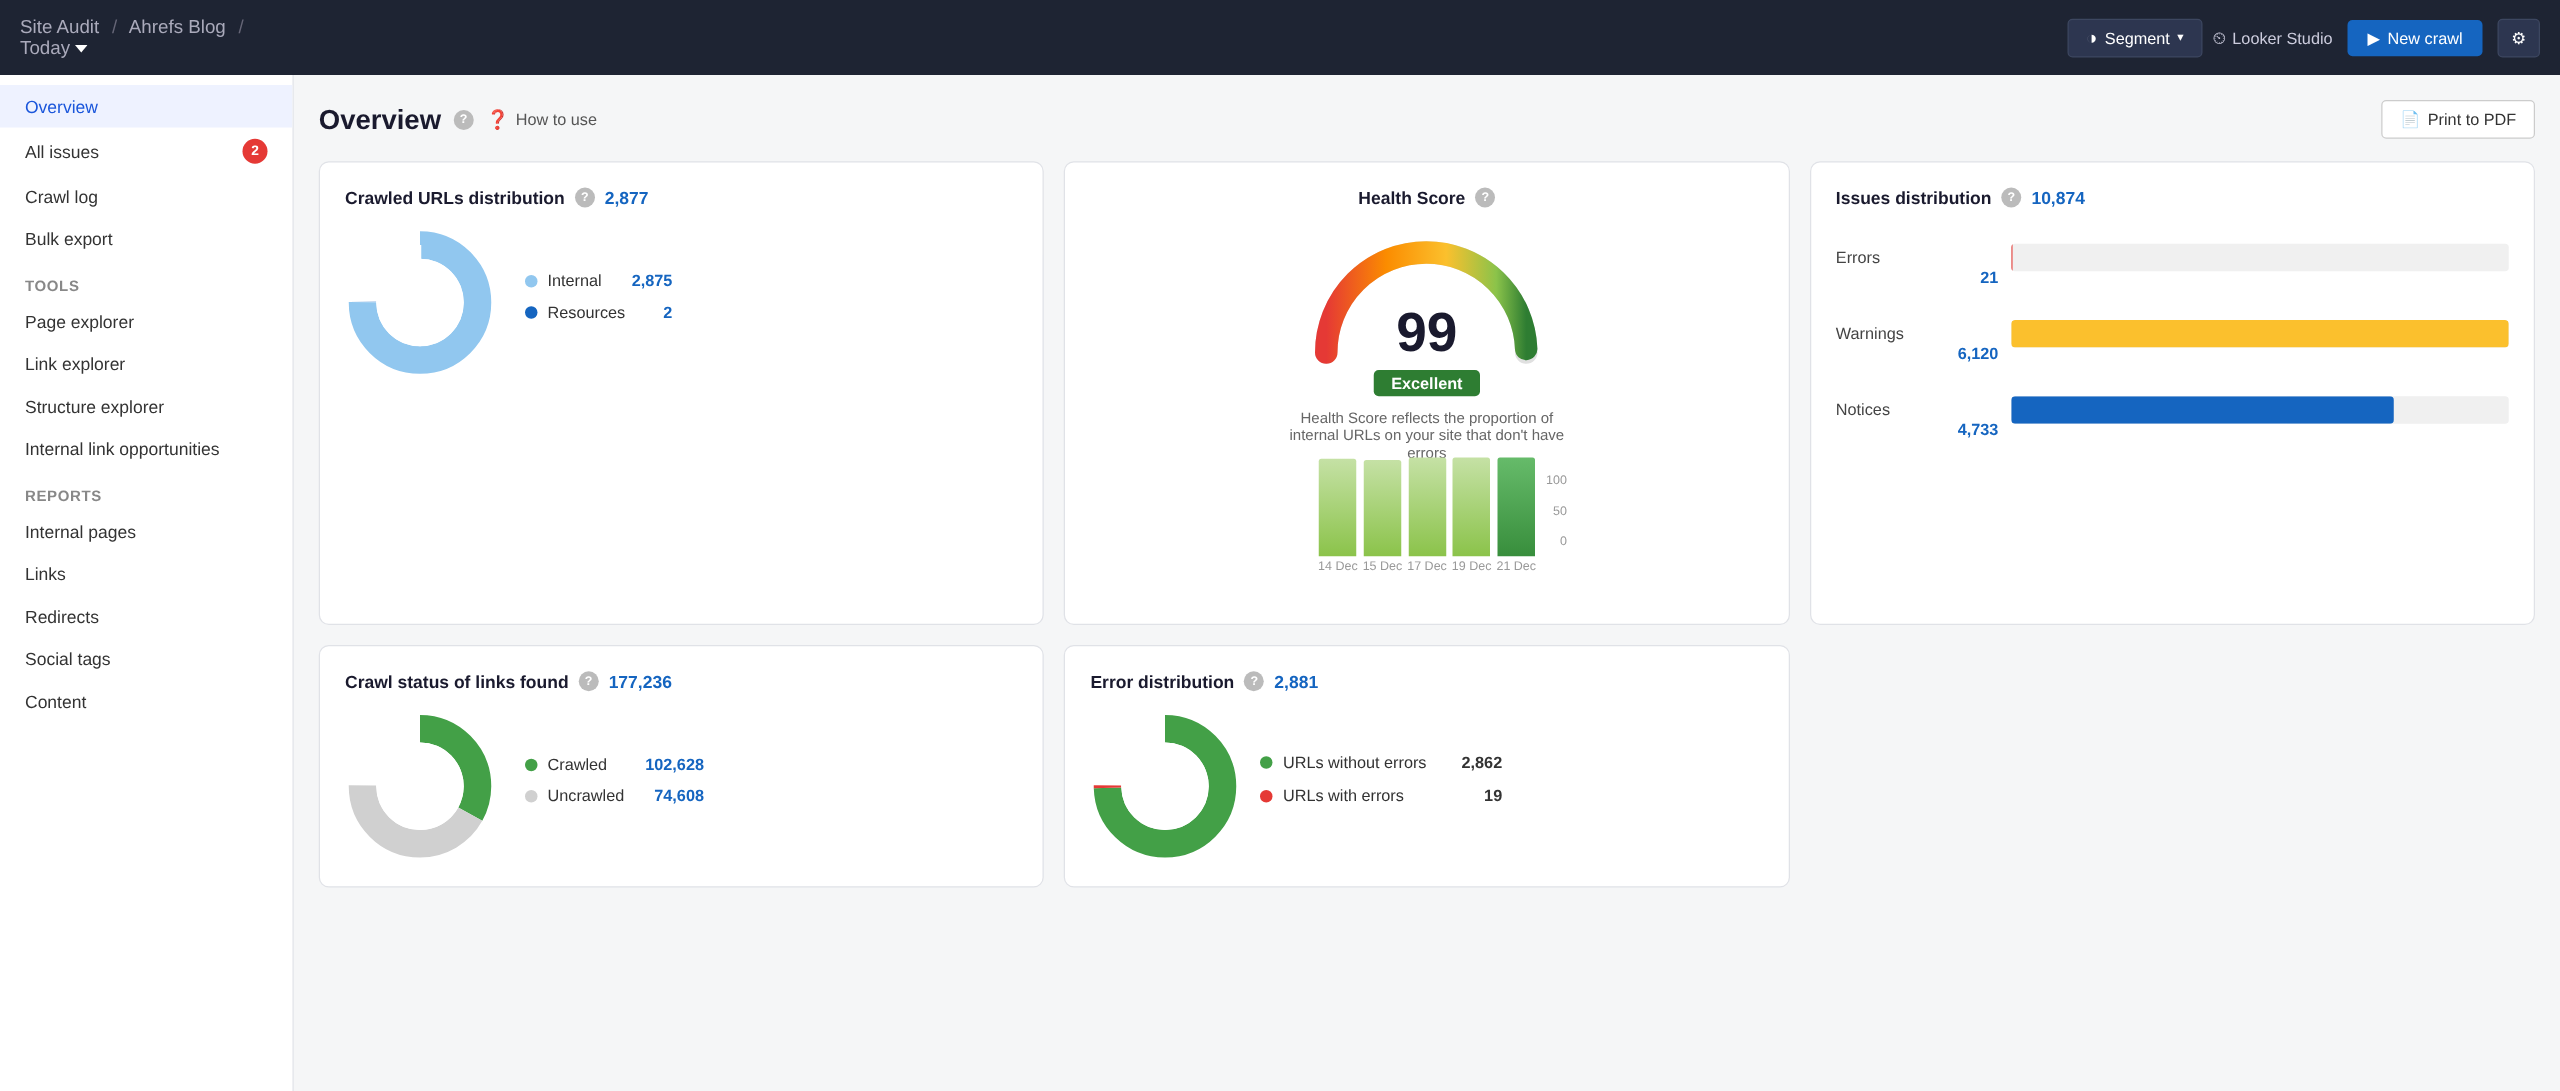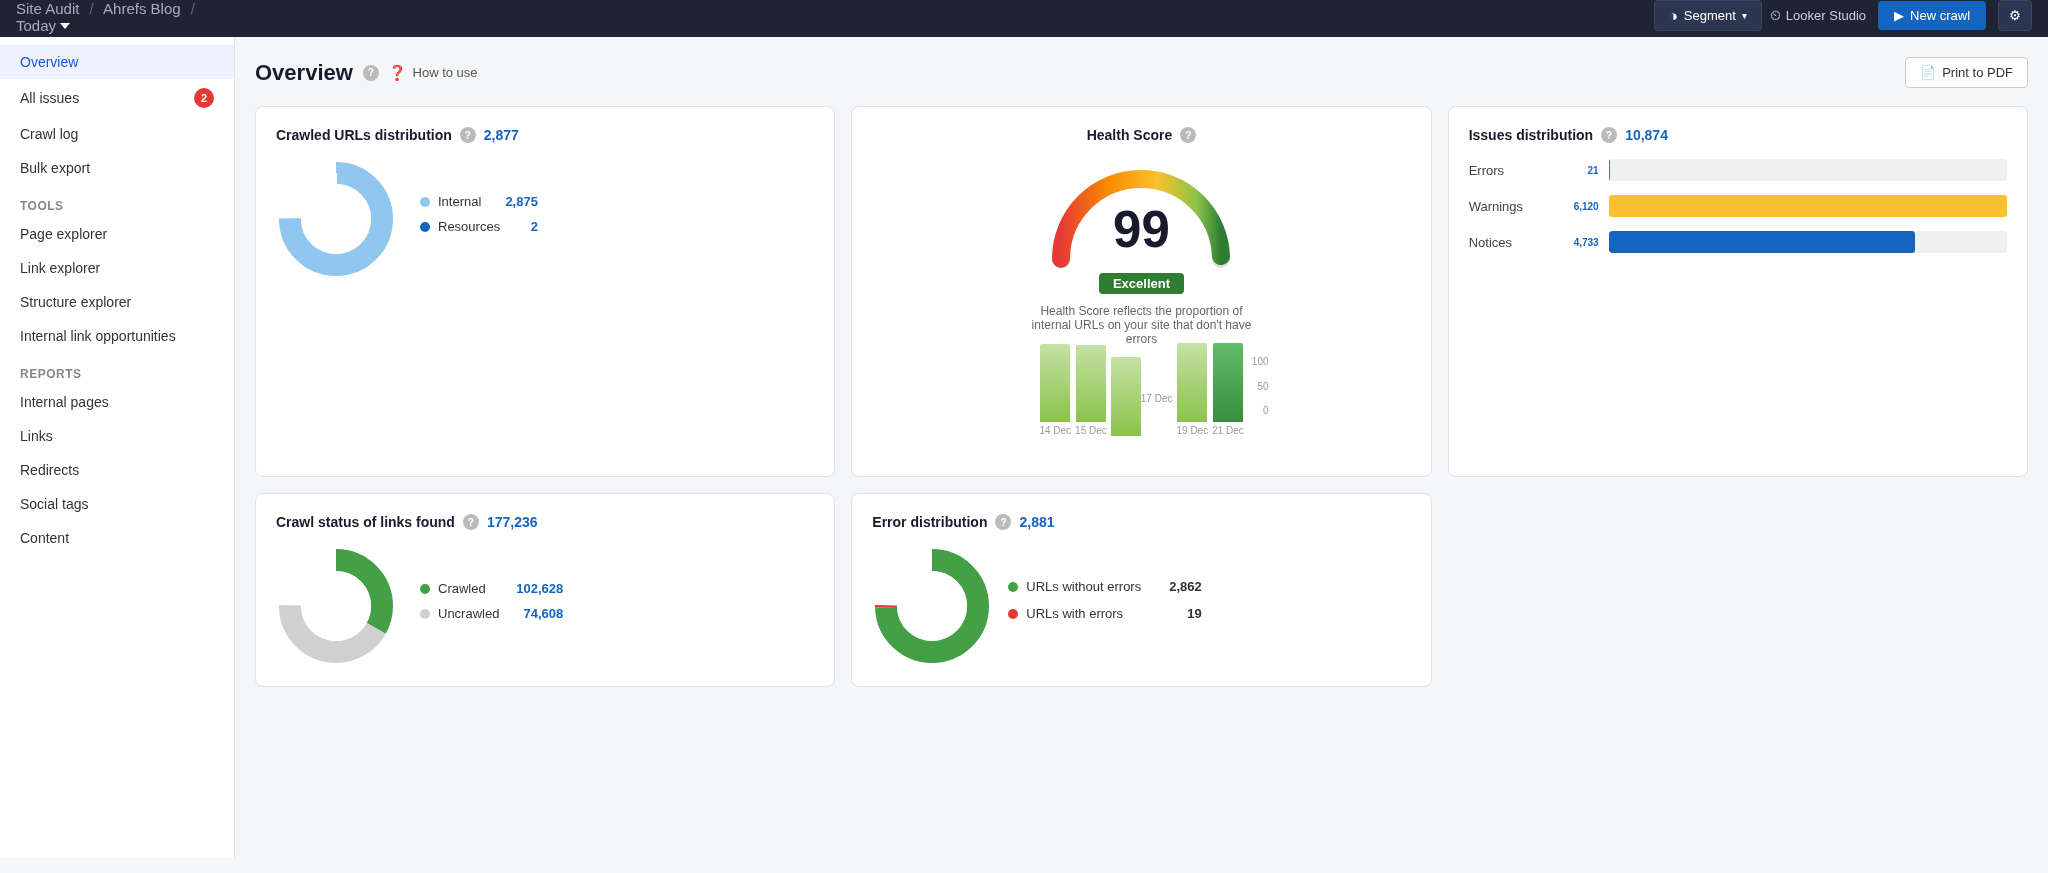--- a/index.html
+++ b/index.html
@@ -3,23 +3,23 @@
   <meta charset="utf-8">
   <style>
     * { box-sizing: border-box; margin: 0; padding: 0; }
     body { font-family: -apple-system, BlinkMacSystemFont, 'Segoe UI', sans-serif; background: #f5f6f7; color: #333; font-size: 14px; }
 
     
     .topbar {
       background: #1e2433;
       color: #fff;
       display: flex;
-      align-items: flex-start;
+      align-items: center;
       padding: 0 16px;
-      height: 37px;
+      height: 60px;
       gap: 8px;
     }
     .topbar-breadcrumb { font-size: 15px; font-weight: 500; flex: 1; }
     .topbar-breadcrumb span { color: #aab; }
     .topbar-breadcrumb .today { display: flex; align-items: center; gap: 4px; cursor: pointer; }
     .topbar-breadcrumb .today svg { width: 10px; height: 10px; fill: #fff; }
     .segment-btn {
       background: #2d3650;
       border: 1px solid #3d4760;
       color: #fff;
@@ -162,41 +162,41 @@
     .legend-item { display: flex; align-items: center; gap: 8px; margin-bottom: 10px; font-size: 13px; }
     .legend-dot { width: 10px; height: 10px; border-radius: 50%; flex-shrink: 0; }
     .legend-val { color: #1565c0; font-weight: 600; margin-left: auto; padding-left: 16px; }
 
     
     .health-score-card { display: flex; flex-direction: column; align-items: center; }
     .gauge-wrap { position: relative; width: 200px; height: 110px; }
     .gauge-wrap svg { width: 200px; height: 110px; }
     .gauge-number {
       position: absolute;
-      bottom: 10px; left: 50%; transform: translateX(-50%);
-      font-size: 51px; font-weight: 700; color: #1a1a2e;
+      bottom: 0; left: 50%; transform: translateX(-50%);
+      font-size: 44px; font-weight: 700; color: #1a1a2e;
     }
     .excellent-badge {
       background: #2e7d32;
       color: #fff;
       border-radius: 4px;
       padding: 3px 14px;
       font-size: 13px;
       font-weight: 600;
       margin-top: 4px;
     }
     .health-desc { font-size: 12px; color: #666; text-align: center; margin-top: 10px; max-width: 230px; }
     .history-outer { display: flex; gap: 4px; margin-top: 10px; }
 
     
     .issue-row {
       display: flex; align-items: center; gap: 10px; margin-bottom: 14px;
     }
     .issue-label { width: 70px; font-size: 13px; color: #444; }
-    .issue-val { width: 50px; text-align: right; color: #1565c0; font-weight: 600; font-size: 10px; }
+    .issue-val { width: 50px; text-align: right; color: #1565c0; font-weight: 600; font-size: 13px; margin-top: 32px; }
     .issue-bar-wrap { flex: 1; height: 22px; background: #f0f0f0; border-radius: 3px; overflow: hidden; }
     .issue-bar { height: 100%; border-radius: 3px; }
 
     
     .error-dist-row { display: flex; align-items: center; gap: 16px; }
     .error-legend { list-style: none; }
     .error-legend-item { display: flex; align-items: center; gap: 8px; margin-bottom: 12px; font-size: 13px; }
     .error-legend-val { margin-left: auto; padding-left: 20px; color: #333; font-weight: 600; }
   </style>
 </head>
@@ -364,21 +364,21 @@
         <div class="history-outer">
           <div style="display:flex;align-items:flex-end;gap:4px;height:100px;padding-bottom:20px;flex:1">
             <div style="display:flex;flex-direction:column;align-items:center;margin-left:25px;">
               <div style="width:30px;border-radius:2px 2px 0 0;background:linear-gradient(to top,#8bc34a,#c5e1a5);height:78px"></div>
               <span style="font-size:10px;color:#999;margin-top:3px;white-space:nowrap">14 Dec</span>
             </div>
             <div style="display:flex;flex-direction:column;align-items:center;">
               <div style="width:30px;border-radius:2px 2px 0 0;background:linear-gradient(to top,#8bc34a,#c5e1a5);height:77px"></div>
               <span style="font-size:10px;color:#999;margin-top:3px;white-space:nowrap">15 Dec</span>
             </div>
-            <div style="display:flex;flex-direction:row;align-items:center;">
+            <div style="display:flex;flex-direction:column;align-items:flex-end;">
               <div style="width:30px;border-radius:2px 2px 0 0;background:linear-gradient(to top,#8bc34a,#c5e1a5);height:79px"></div>
               <span style="font-size:10px;color:#999;margin-top:3px;white-space:nowrap">17 Dec</span>
             </div>
             <div style="display:flex;flex-direction:column;align-items:center;">
               <div style="width:30px;border-radius:2px 2px 0 0;background:linear-gradient(to top,#8bc34a,#c5e1a5);height:79px"></div>
               <span style="font-size:10px;color:#999;margin-top:3px;white-space:nowrap">19 Dec</span>
             </div>
             <div style="display:flex;flex-direction:column;align-items:center;">
               <div style="width:30px;border-radius:2px 2px 0 0;background:linear-gradient(to top,#388e3c,#66bb6a);height:79px"></div>
               <span style="font-size:10px;color:#999;margin-top:3px;white-space:nowrap">21 Dec</span>

